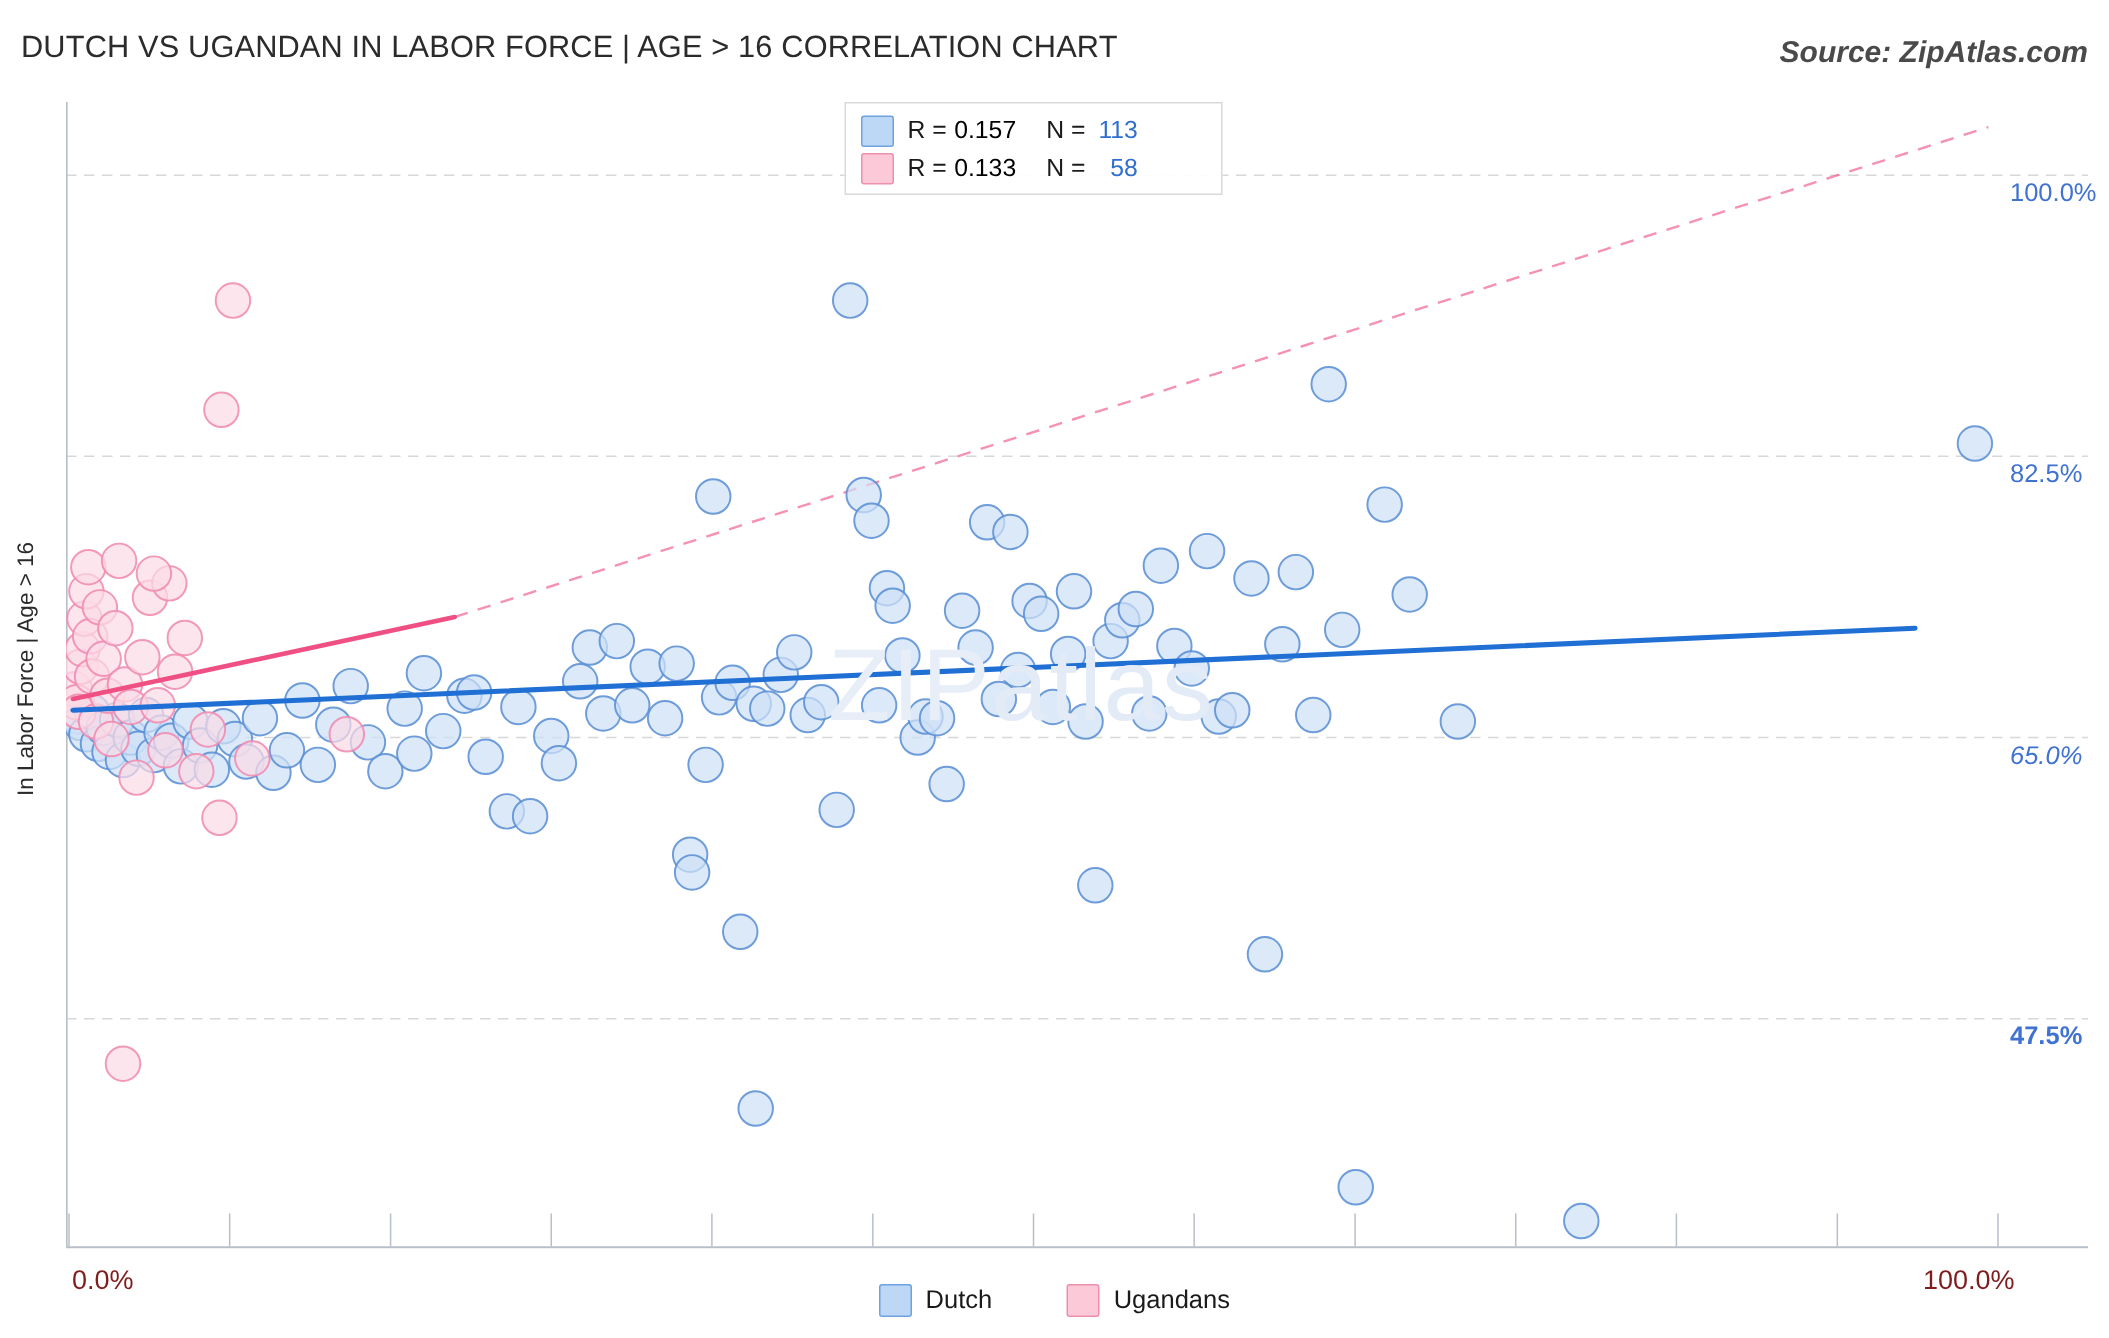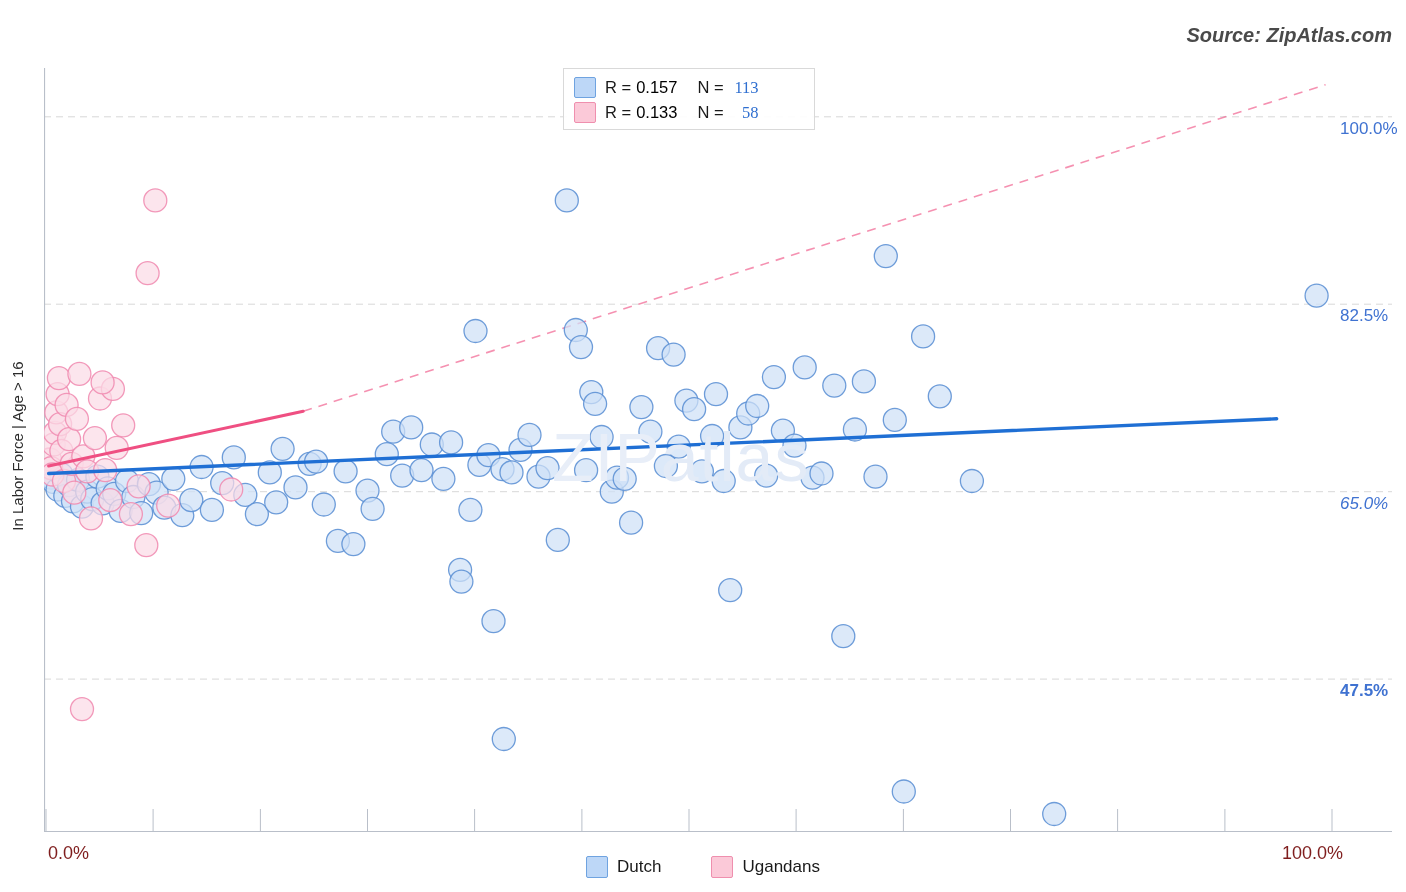--- a/index.html
+++ b/index.html
@@ -106,21 +106,21 @@
     height: 19px;
     border-radius: 2px;
     margin-right: 9px;
     flex: none;
   }
   .sw-blue { background: #bdd7f7; border: 1px solid #6fa3e0; }
   .sw-pink { background: #fbc9d8; border: 1px solid #ef8fae; }
   .corr-lbl { color: #1a1a1a; }
   .corr-val { color: #000000; margin-left: 5px; }
   .corr-gap { display:inline-block; width: 20px; }
-  .nval { color: #2f6fd0; margin-left: 5px; display:inline-block; min-width: 30px; text-align:right;font-family:Liberation Serif, serif;}
+  .nval { color: #2f6fd0; margin-left: 5px; display:inline-block; min-width: 30px; text-align:right;}
   
   .bottom-legend {
     position: absolute;
     left: 0;
     right: 0;
     bottom: 14px;
     display: flex;
     justify-content: center;
     align-items: center;
     gap: 50px;
@@ -141,20 +141,21 @@
     user-select: none;
     white-space: nowrap;
   }
   .watermark .w2 { color: #e3ebf7; }
 </style>
 </head>
 <body>
 
 <div id="root">
 
+  <div class="chart-title">DUTCH VS UGANDAN IN LABOR FORCE | AGE &gt; 16 CORRELATION CHART</div>
   <div class="source-note">Source: ZipAtlas.com</div>
 
   <div class="y-axis-title">
     <span>In Labor Force | Age &gt; 16</span>
   </div>
 
   <div id="plot">
     <svg id="plot-svg" width="1348" height="765">
         <line x1="0" y1="48.8" x2="1348" y2="48.8" stroke="#d8d8d8" stroke-width="1" stroke-dasharray="7,5"></line>
         <line x1="0" y1="236.2" x2="1348" y2="236.2" stroke="#d8d8d8" stroke-width="1" stroke-dasharray="7,5"></line>

